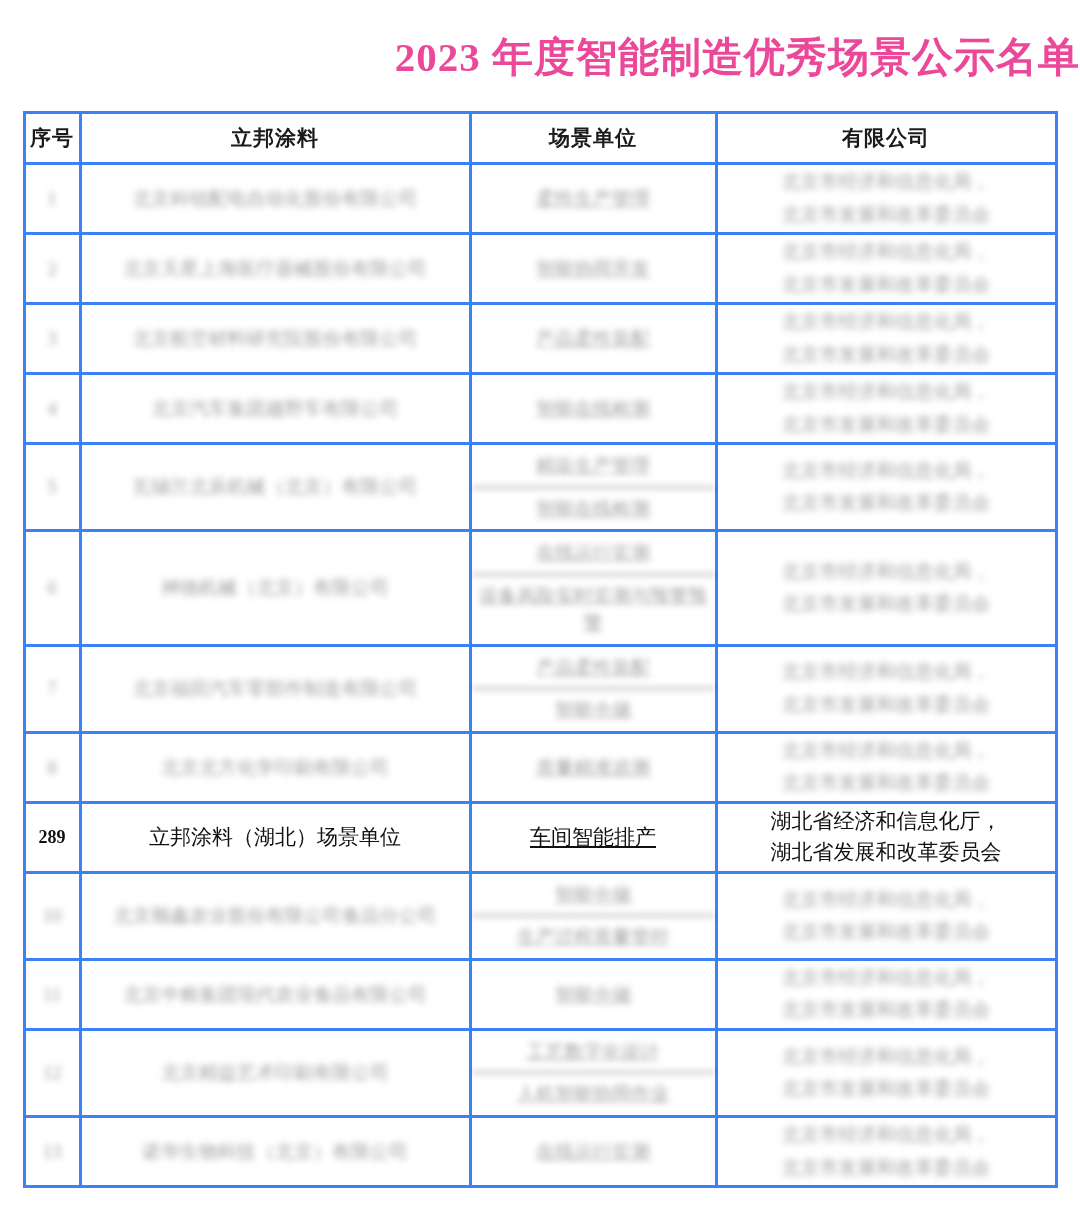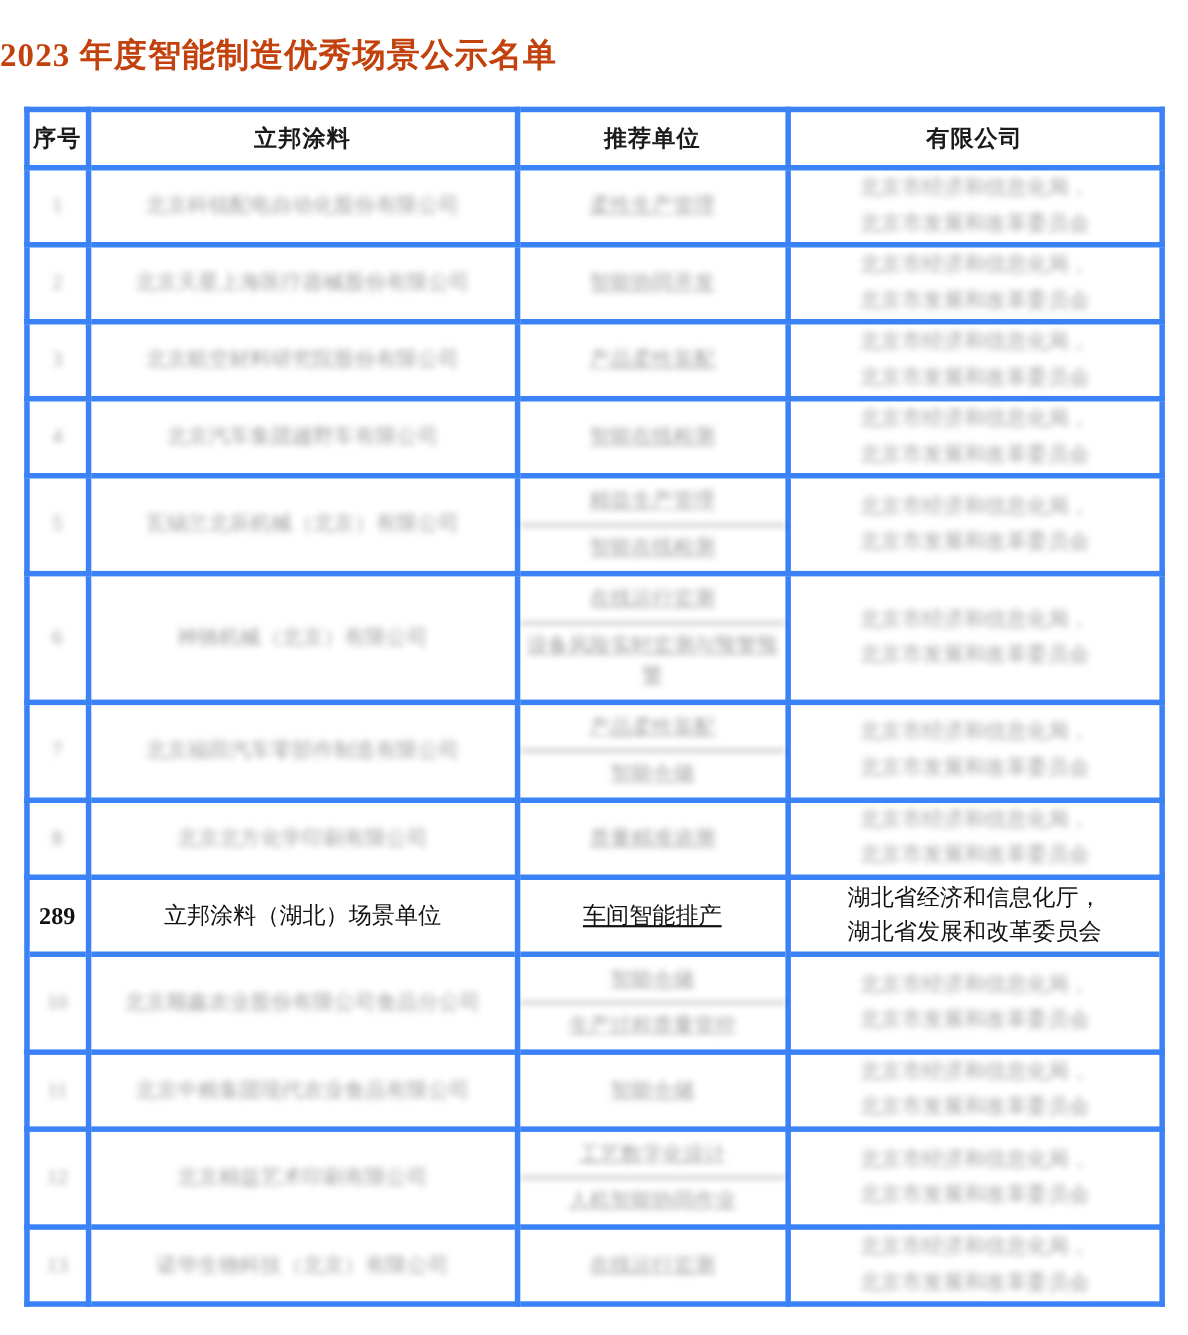--- a/index.html
+++ b/index.html
@@ -16,37 +16,37 @@
     overflow: hidden;
   }
   .page {
     position: relative;
     width: 1080px;
     height: 1214px;
     box-sizing: border-box;
     padding: 0;
   }
   .doc-title {
-    text-align: left;
-    font-size: 30px;
+    text-align: right;
+    font-size: 41px;
     font-weight: bold;
     letter-spacing: 1px;
     margin: 30px 0 26px 0;
     font-family: "Liberation Serif", "DejaVu Serif", serif;
-    color: #c2410c;
+    color: #ec4899;
   }
   table.listing {
     border-collapse: collapse;
     width: 1032px;
     margin: 0 auto;
     table-layout: fixed;
     background: #fff;
   }
   table.listing td, table.listing th {
-    border: 5px solid #3b82f6;
+    border: 3px solid #3b82f6;
     padding: 0;
     vertical-align: middle;
     text-align: center;
   }
   thead th {
     height: 48px;
     font-size: 21px;
     font-weight: bold;
     letter-spacing: 1px;
     background: #ffffff;
@@ -76,21 +76,21 @@
 
   
   tr.highlight td {
     color: #111;
     font-size: 21px;
     line-height: 1.5;
     font-weight: 500;
   }
   tr.highlight td.no {
     font-weight: bold;
-    font-size: 22px;
+    font-size: 18px;
   }
   tr.highlight td {
     border-top: 2px solid #111;
     border-bottom: 2px solid #111;
   }
   .subcell {
     display: block;
     padding: 7px 4px;
     text-decoration: underline;
   }
@@ -112,21 +112,21 @@
     <colgroup>
       <col class="c-no">
       <col class="c-unit">
       <col class="c-scene">
       <col class="c-rec">
     </colgroup>
     <thead>
       <tr>
         <th>序号</th>
         <th>立邦涂料</th>
-        <th>推荐单位</th>
+        <th>场景单位</th>
         <th>有限公司</th>
       </tr>
     </thead>
     <tbody id="table-body">
         <tr class="blurred rowmed">
           <td class="cell no">1</td>
           <td class="cell unit">北京科锐配电自动化股份有限公司</td>
           <td class="cell scene">
             <span class="subcell">柔性生产管理</span>
           </td>

